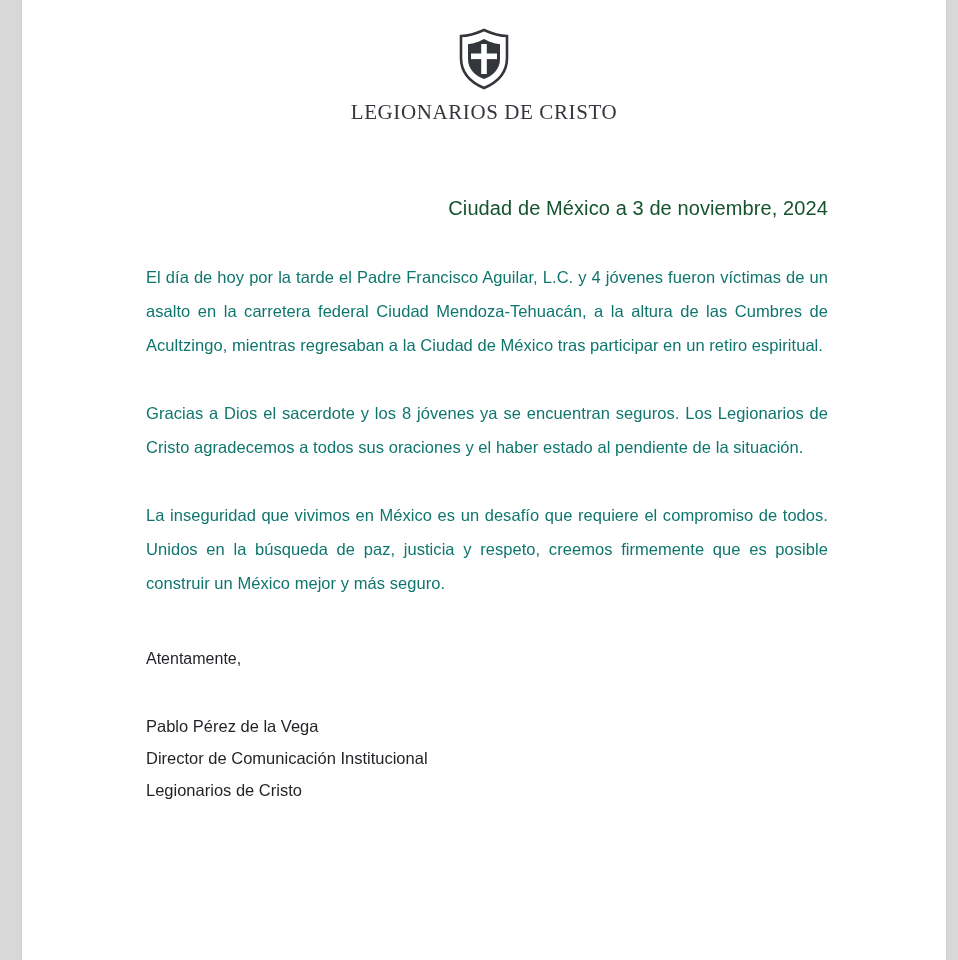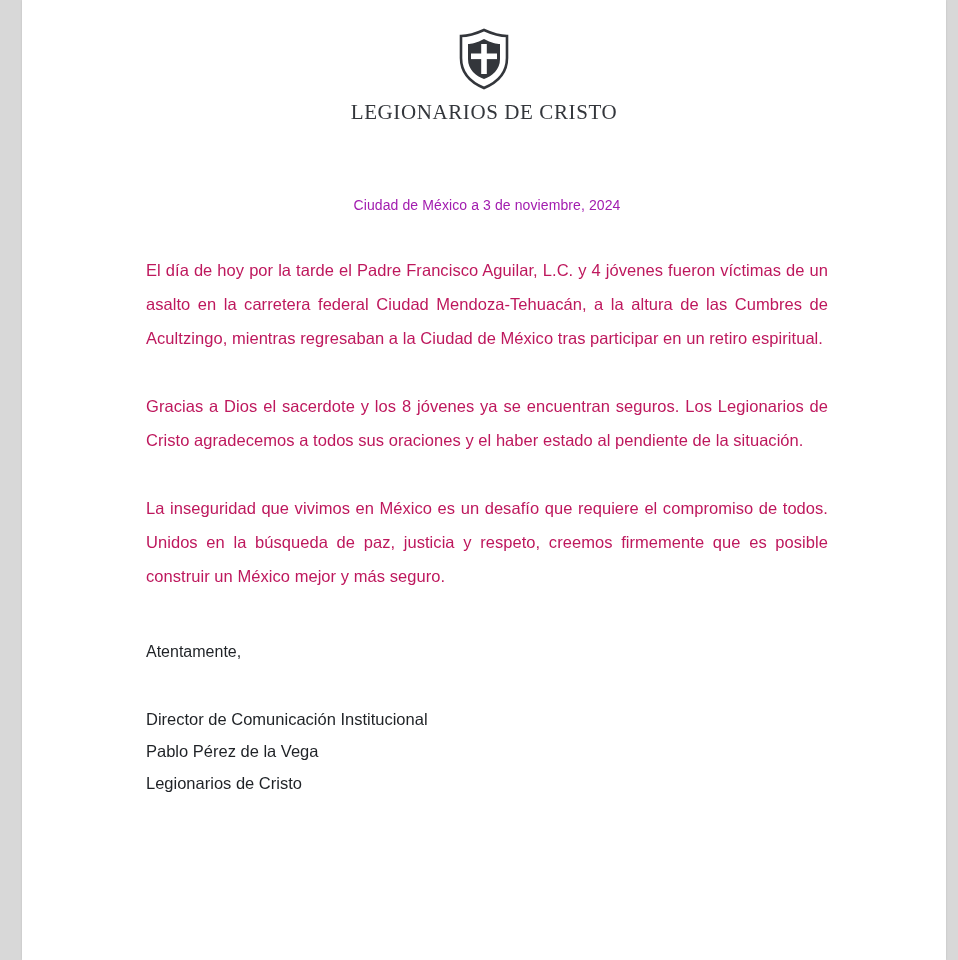--- a/index.html
+++ b/index.html
@@ -54,33 +54,33 @@
     white-space: nowrap;
   }
 
   .body-area {
     padding: 0 118px 0 124px;
     color: #222428;
   }
 
   .dateline {
     margin-top: 72px;
-    text-align: center;
-    font-size: 14px;
-    color: #a21caf;
+    text-align: right;
+    font-size: 20px;
+    color: #14532d;
     letter-spacing: 0.1px;
   }
 
   .para {
     margin-top: 34px;
     font-size: 16.5px;
     line-height: 34px;
     text-align: justify;
     text-justify: inter-word;
-    color: #be185d;
+    color: #0f766e;
     letter-spacing: 0.05px;
   }
   .para.first {
     margin-top: 40px;
   }
 
   .closing {
     margin-top: 42px;
     font-size: 16px;
     line-height: 34px;
@@ -117,20 +117,20 @@
 
       <div class="dateline">Ciudad de México a 3 de noviembre, 2024</div>
 
       <p class="para first">El día de hoy por la tarde el Padre Francisco Aguilar, L.C. y 4 jóvenes fueron víctimas de un asalto en la carretera federal Ciudad Mendoza-Tehuacán, a la altura de las Cumbres de Acultzingo, mientras regresaban a la Ciudad de México tras participar en un retiro espiritual.</p>
       <p class="para">Gracias a Dios el sacerdote y los 8 jóvenes ya se encuentran seguros. Los Legionarios de Cristo agradecemos a todos sus oraciones y el haber estado al pendiente de la situación.</p>
       <p class="para">La inseguridad que vivimos en México es un desafío que requiere el compromiso de todos. Unidos en la búsqueda de paz, justicia y respeto, creemos firmemente que es posible construir un México mejor y más seguro.</p>
 
       <div class="closing">Atentamente,</div>
 
       <div class="signature-block">
+        <div>Pablo Pérez de la Vega</div>
         <div>Director de Comunicación Institucional</div>
-        <div>Pablo Pérez de la Vega</div>
         <div>Legionarios de Cristo</div>
       </div>
 
     </div>
   </div>
 </div>
 
 </body></html>

